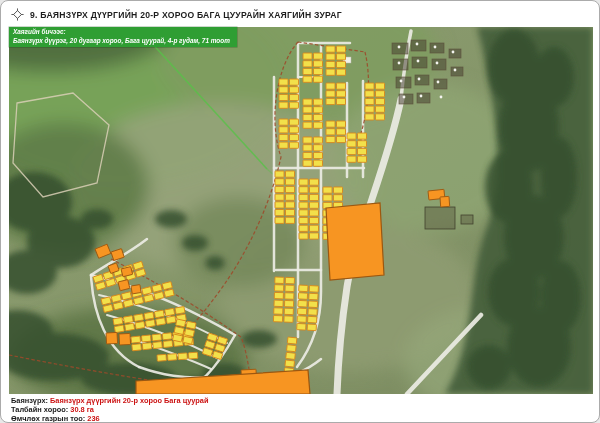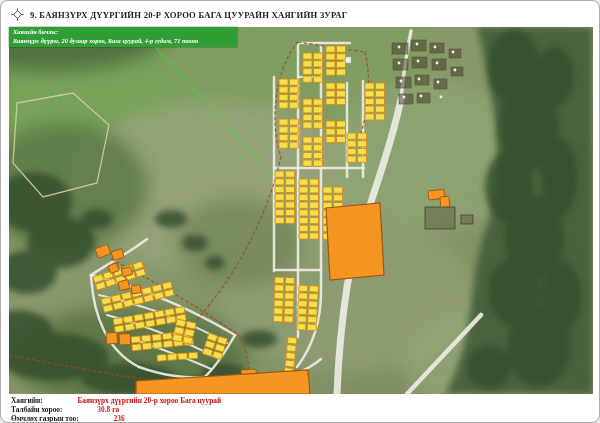--- a/index.html
+++ b/index.html
@@ -1,35 +1,35 @@
 <!DOCTYPE html>
 <html><head>
 <meta charset="utf-8">
 <style>
   html,body{margin:0;padding:0;background:#e8e8e8;}
   *{box-sizing:border-box;}
   #page{
     position:relative;width:600px;height:423px;background:#ffffff;
     border:1px solid #ababab;border-radius:8px;overflow:hidden;
-    font-family:Liberation Serif, serif;
+    font-family:Liberation Sans, sans-serif;
   }
   #header{position:absolute;top:7px;left:10px;display:flex;align-items:center;gap:6px;}
   #header .title{font-size:8.6px;font-weight:bold;color:#1c1c1c;letter-spacing:.25px;white-space:nowrap;}
   #map-wrap{position:absolute;left:8px;top:26px;width:584px;height:367px;}
   #map-wrap svg{display:block;}
   #overlay-box{
     position:absolute;left:8px;top:26px;width:228px;padding:1px 4px 2px 4px;
     font-size:6.4px;font-style:italic;font-weight:bold;line-height:8.6px;
     color:#fff;box-shadow:0 0 0 .5px rgba(0,60,0,.4);
   }
   #overlay-box .l2{white-space:nowrap;}
   #footer{position:absolute;left:10px;top:395px;font-size:7.4px;line-height:9px;color:#1a1a1a;}
   #footer .row{white-space:nowrap;}
   #footer .lbl{font-weight:bold;color:#1a1a1a;}
-  #footer .val{font-weight:bold;margin-left:33px;}
+  #footer .val{font-weight:bold;}
   .compass{width:13px;height:13px;flex:0 0 auto;}
 </style>
 </head>
 <body>
 
 <div id="page">
 
   <div id="header">
     <svg class="compass" viewBox="0 0 16 16">
       <g fill="none" stroke="#4a4a4a" stroke-width="1.1">
@@ -438,21 +438,21 @@
       </svg>
   </div>
 
   <div id="overlay-box" style="background: rgb(47, 158, 51); color: rgb(255, 255, 255);">
     <div class="l1">Хаягийн бичээс:</div>
     <div class="l2">Баянзүрх дүүрэг, 20 дугаар хороо, Бага цуурай, 4-р гудам, 71 тоот</div>
   </div>
 
   <div id="footer">
     <div class="row">
-      <span class="lbl">Хаягийн:</span>
+      <span class="lbl">Баянзүрх:</span>
       <span class="val red" style="color: rgb(204, 20, 20);">Баянзүрх дүүргийн 20-р хороо Бага цуурай</span>
     </div>
     <div class="row">
       <span class="lbl">Талбайн хороо:</span>
       <span class="val red" style="color: rgb(204, 20, 20);">30.8 га</span>
     </div>
     <div class="row">
       <span class="lbl">Өмчлөх газрын тоо:</span>
       <span class="val red" style="color: rgb(204, 20, 20);">236</span>
     </div>

